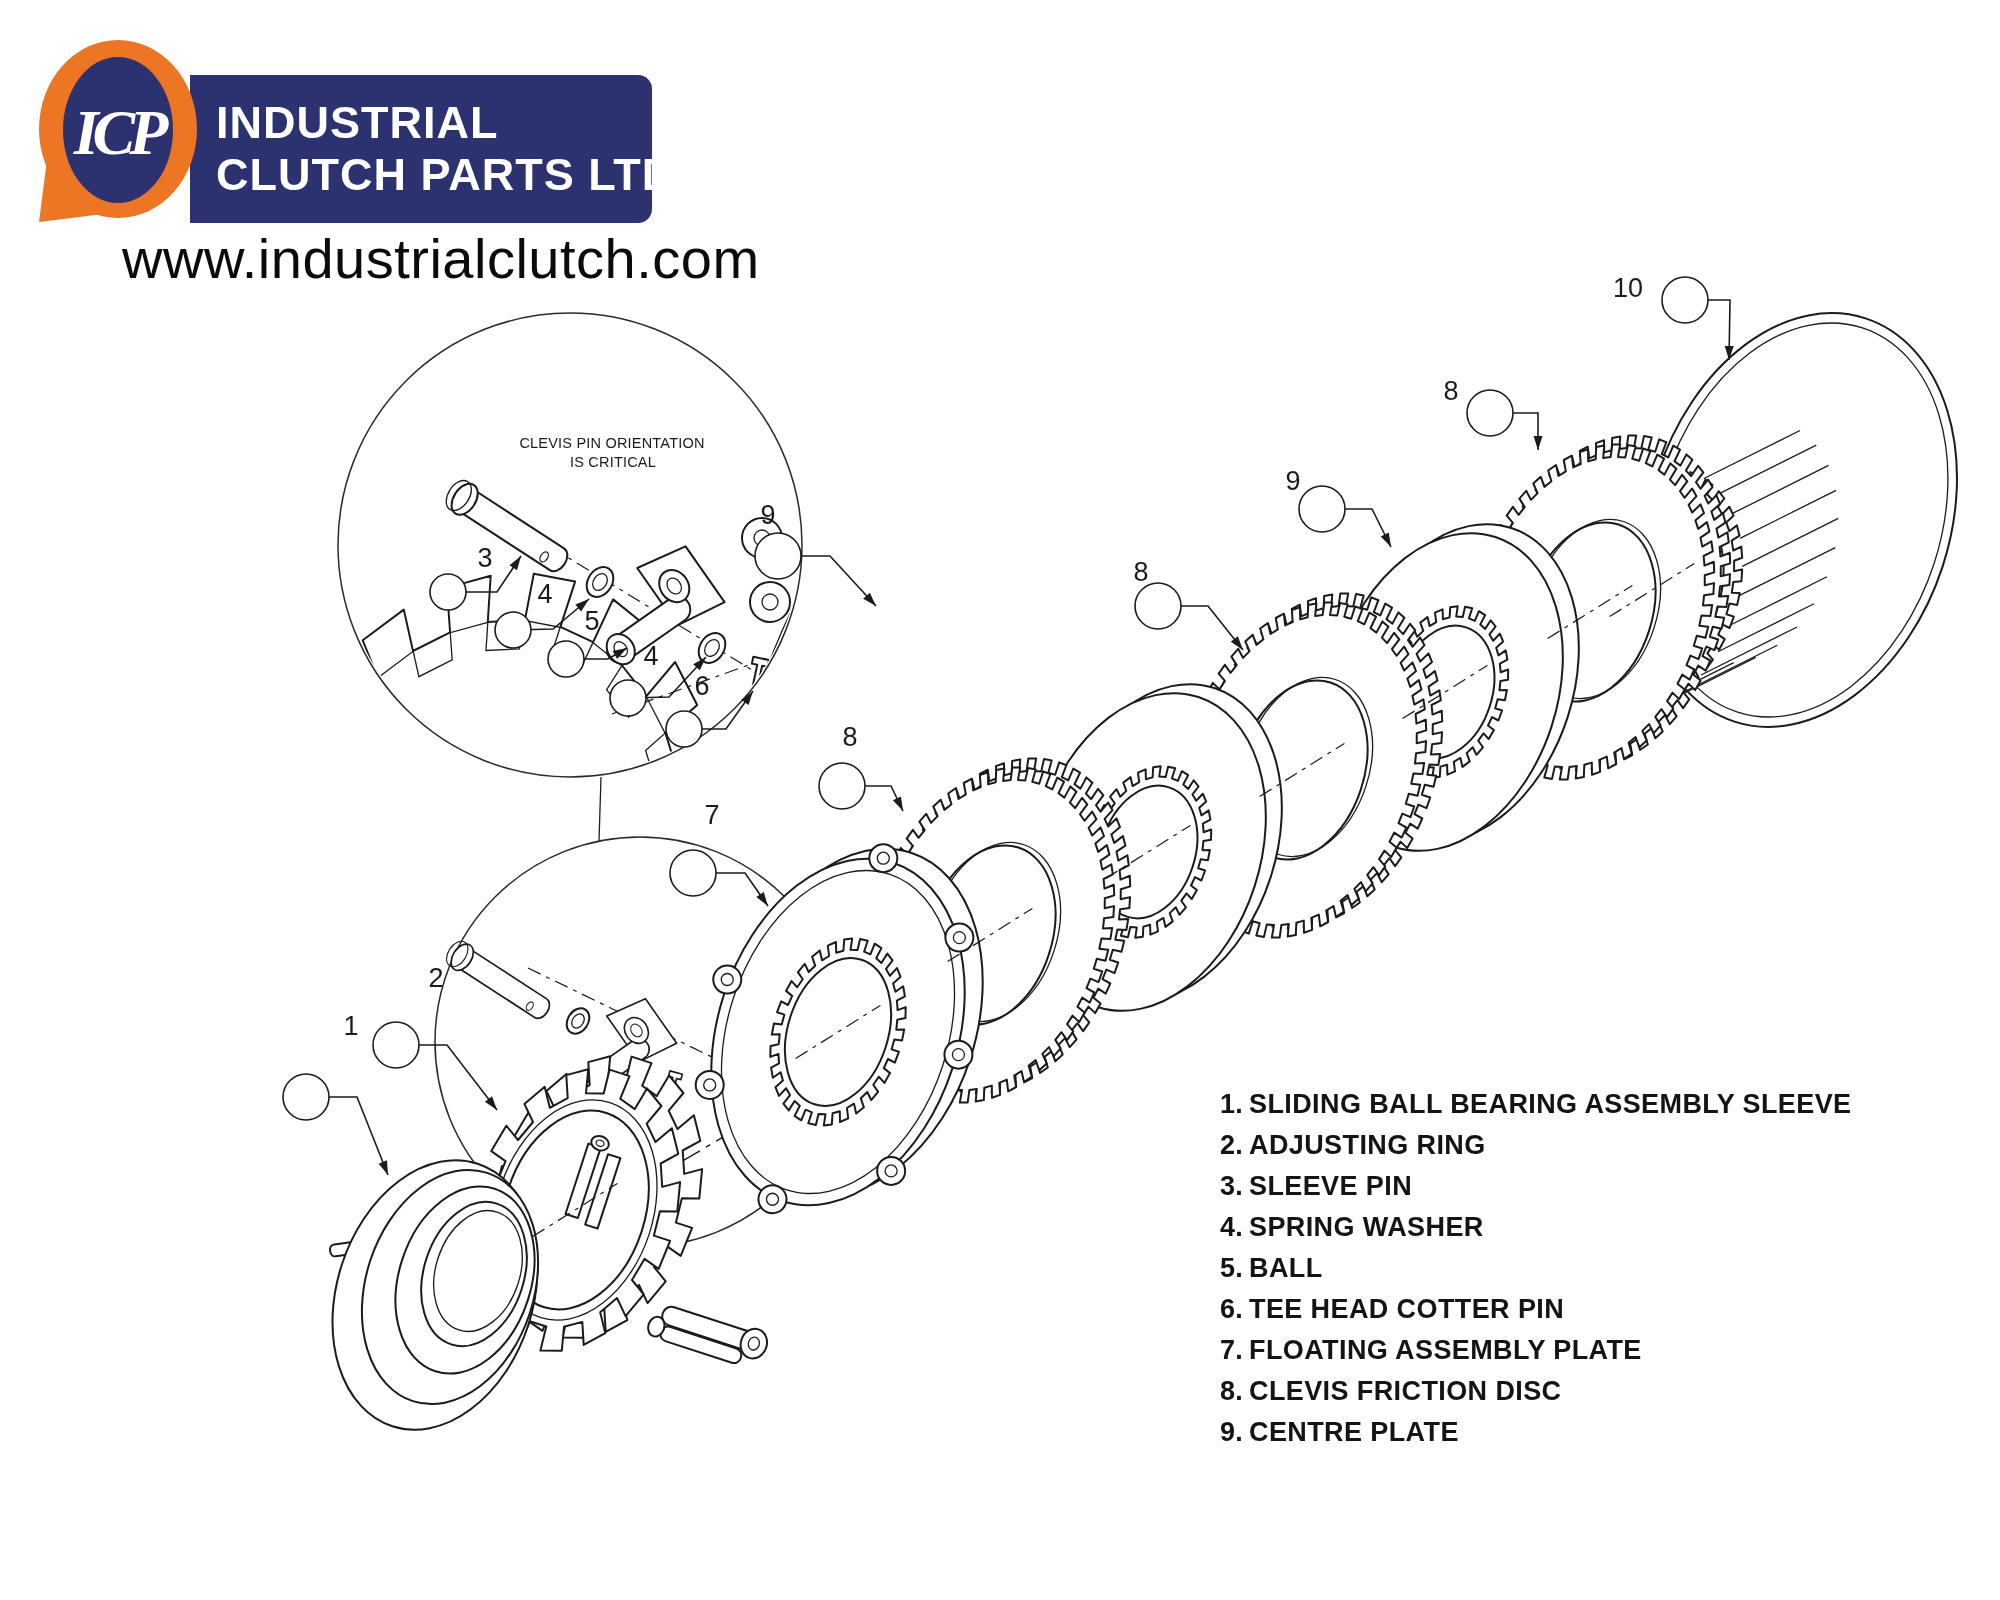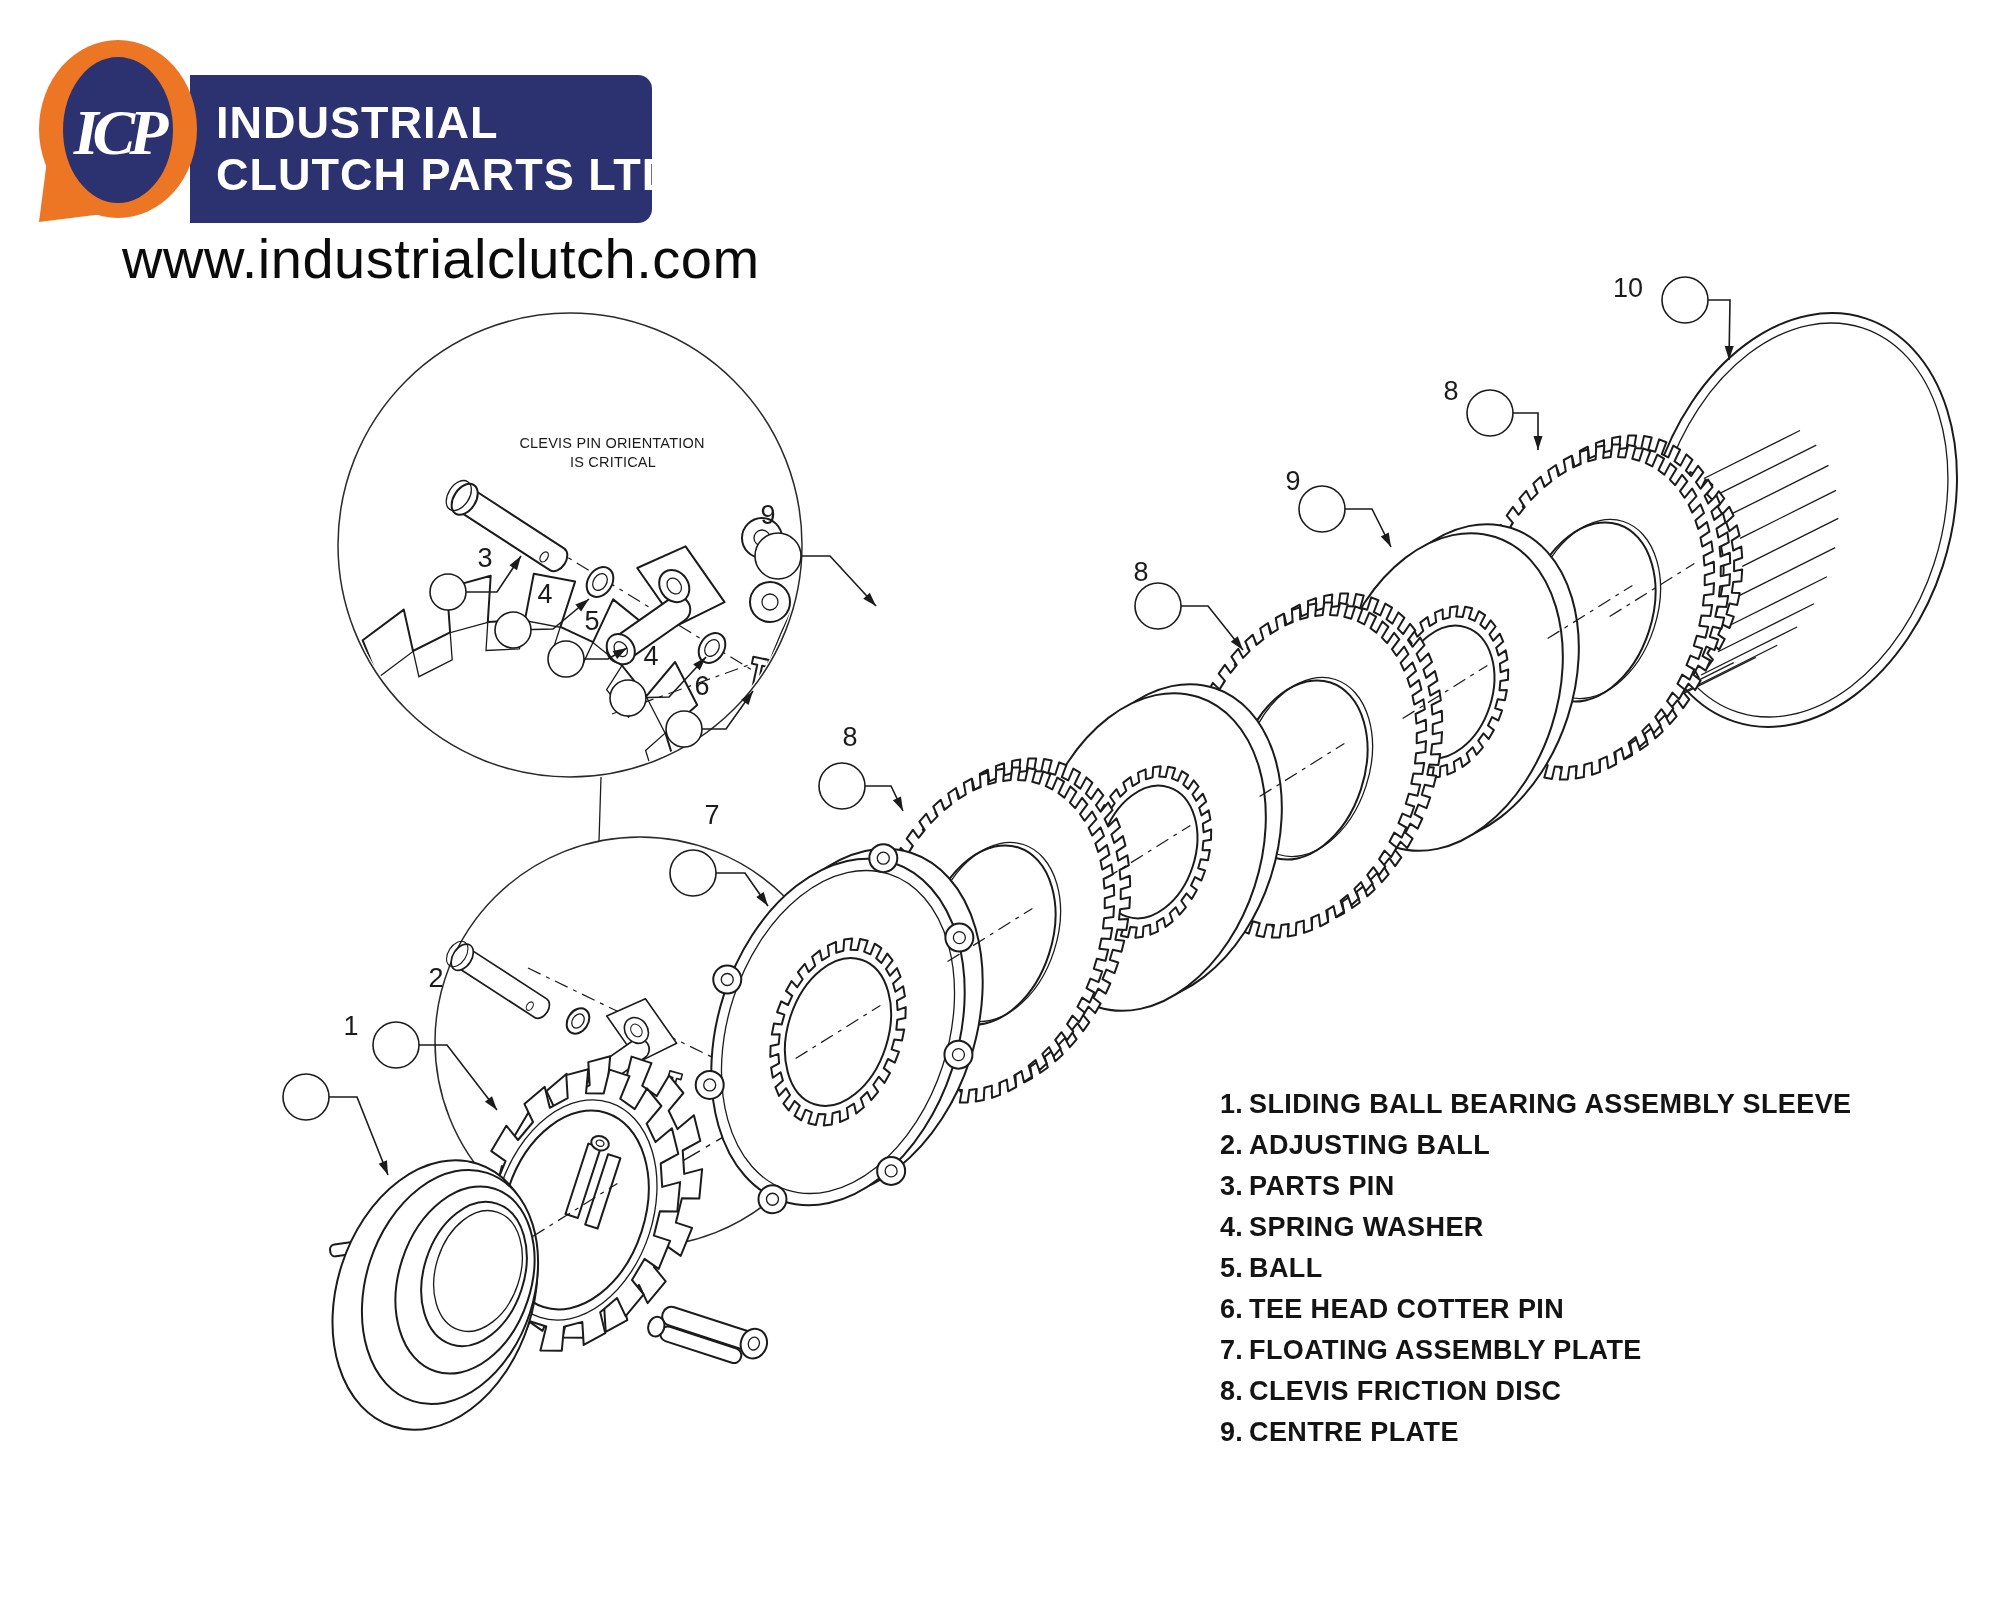--- a/index.html
+++ b/index.html
@@ -313,26 +313,26 @@
     </svg>
 
   <div class="parts-list">
   <div class="row">
     <span class="num">1.</span>
     <span class="lbl">SLIDING BALL BEARING ASSEMBLY SLEEVE</span>
   </div>
 
   <div class="row">
     <span class="num">2.</span>
-    <span class="lbl">ADJUSTING BALL</span>
+    <span class="lbl">ADJUSTING RING</span>
   </div>
 
   <div class="row">
     <span class="num">3.</span>
-    <span class="lbl">PARTS PIN</span>
+    <span class="lbl">SLEEVE PIN</span>
   </div>
 
   <div class="row">
     <span class="num">4.</span>
     <span class="lbl">SPRING WASHER</span>
   </div>
 
   <div class="row">
     <span class="num">5.</span>
     <span class="lbl">BALL</span>

